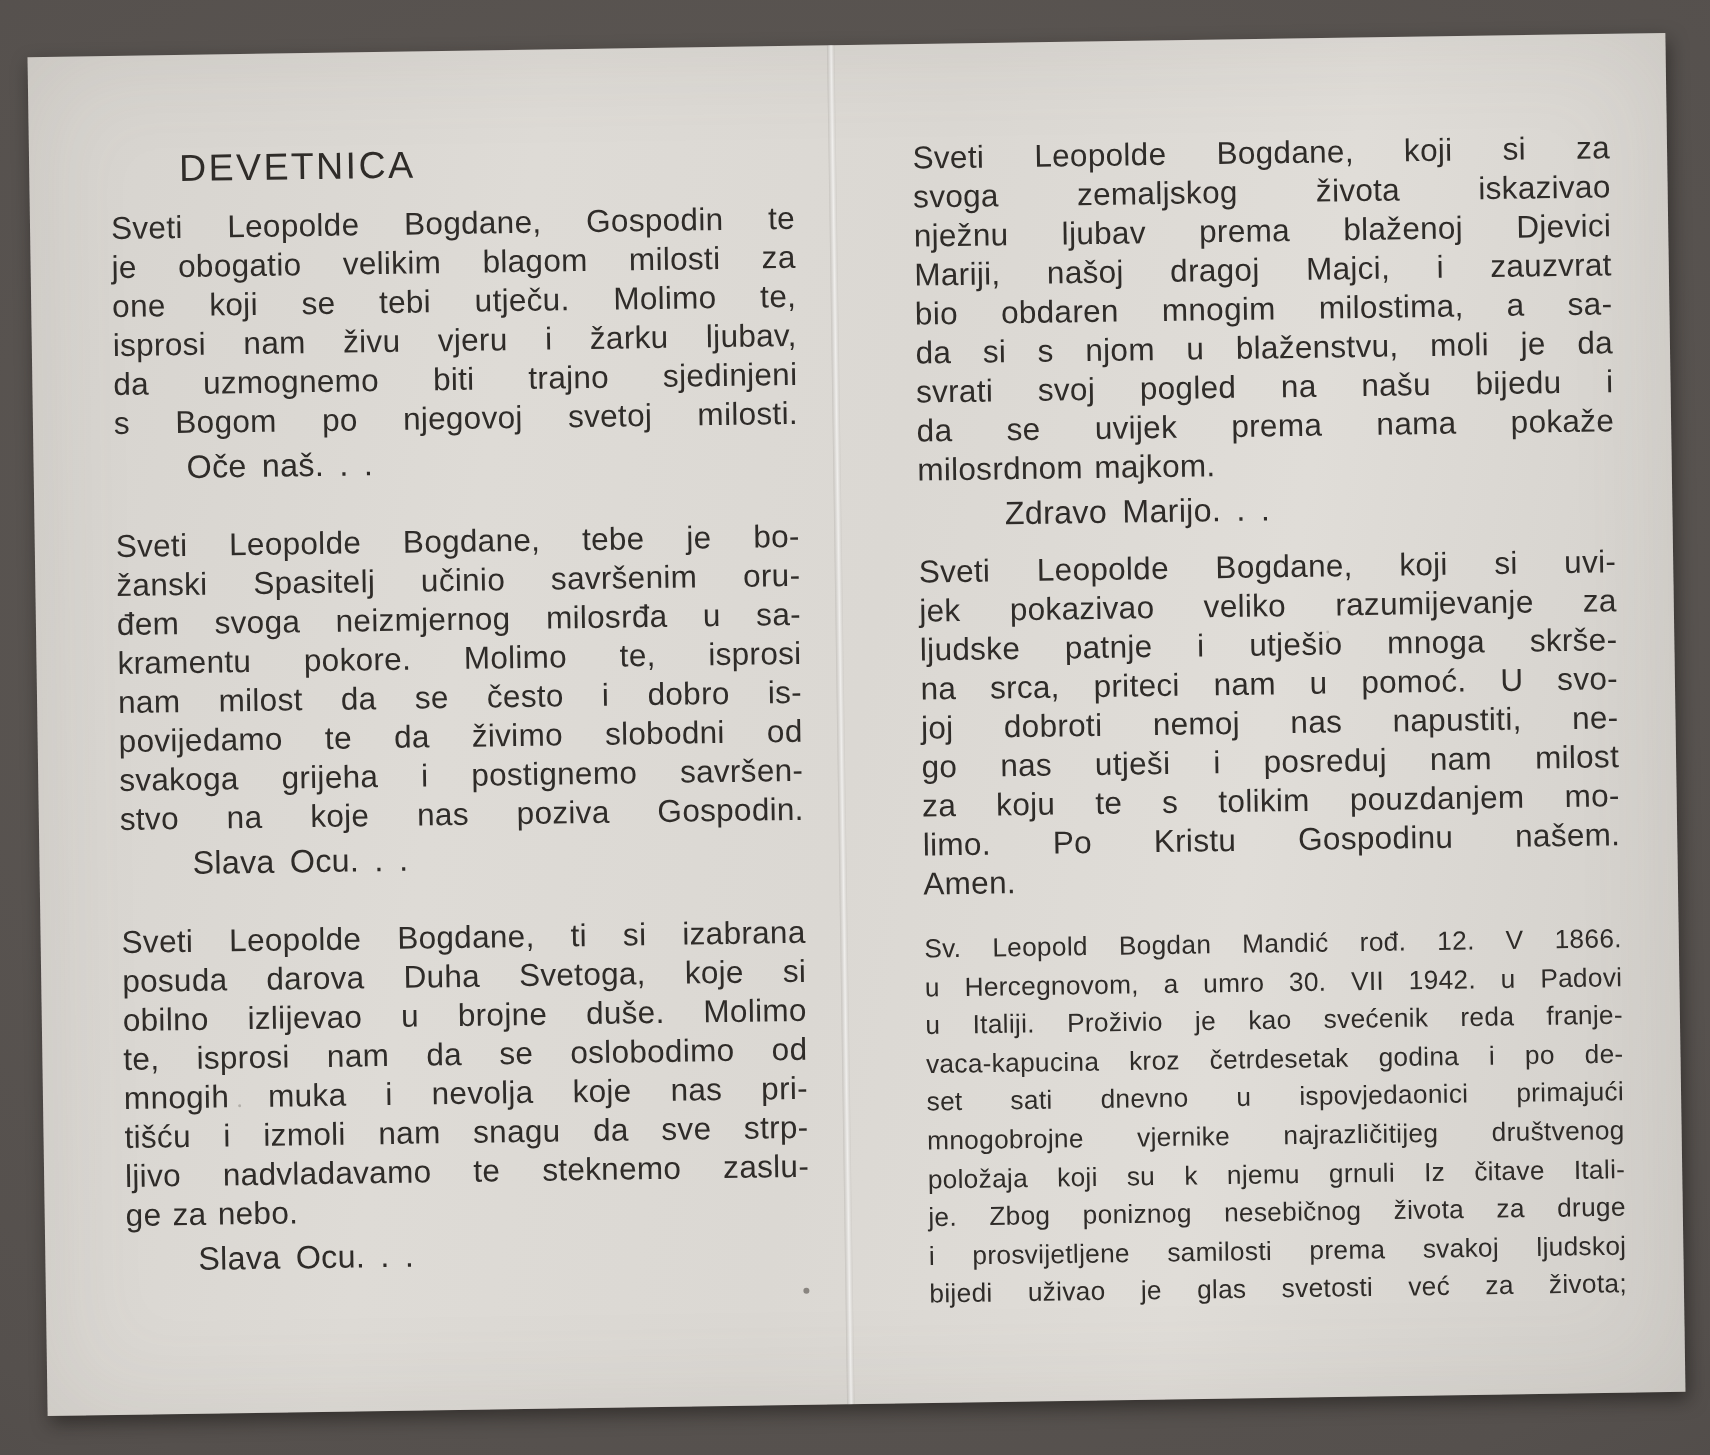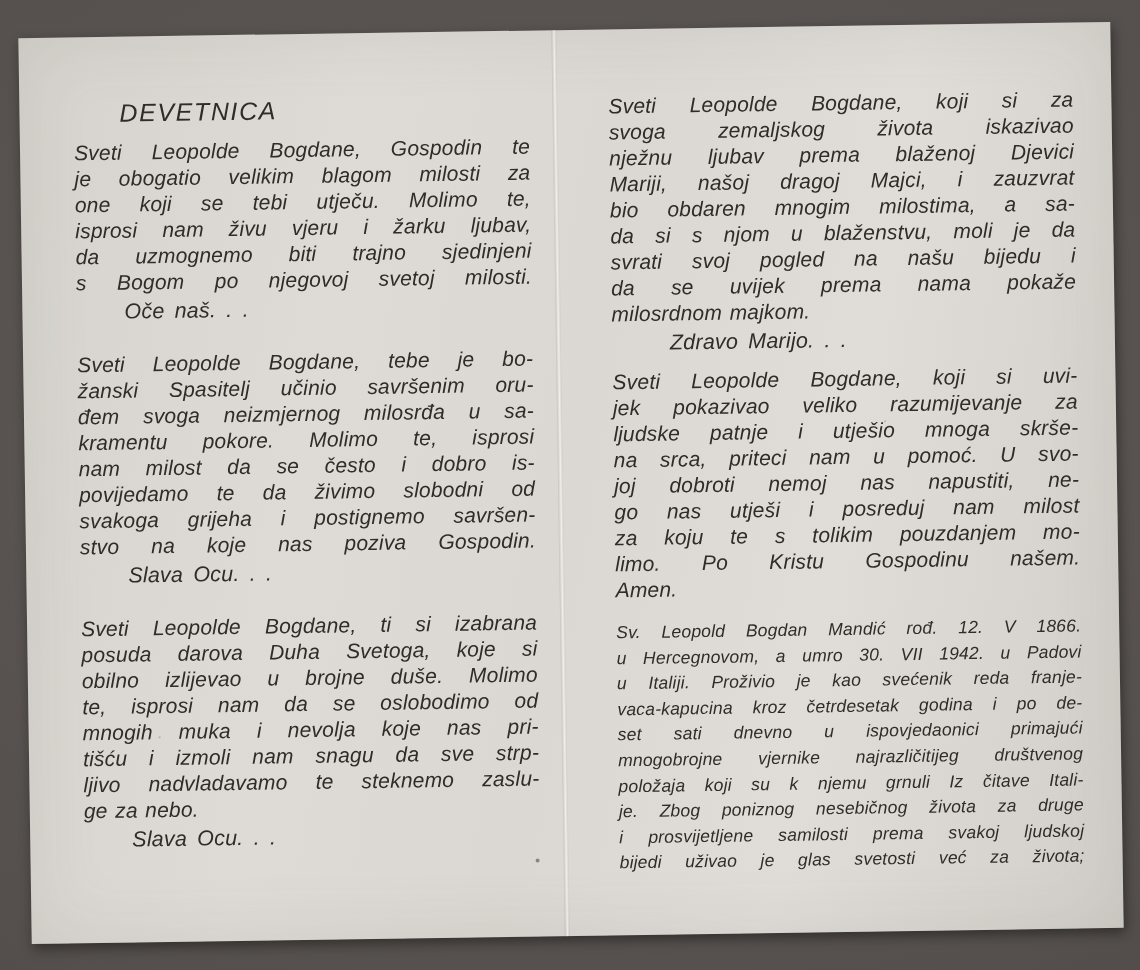--- a/index.html
+++ b/index.html
@@ -8,21 +8,20 @@
     position:relative;
     font-family:"Liberation Sans", sans-serif;
     background:#4e4a47;
   }
   .scene{
     position:absolute; inset:0;
     background: radial-gradient(140% 120% at 48% 42%,
       var(--bg-light,#5e5955) 0%,
       var(--bg-mid,#55504d) 55%,
       var(--bg-dark,#403c3a) 100%);
-    font-style: italic;
   }
   .card{
     position:absolute; left:25px; top:30px; width:1092px; height:906px;
     background: linear-gradient(100deg,
       #d6d3ce 0%, #dedbd6 28%, #dbd8d3 50%, #e0ddd8 72%, #d2cfca 100%);
     transform: rotate(-0.85deg);
     box-shadow: 2px 5px 12px rgba(18,16,14,0.5), inset 0 0 70px rgba(104,96,88,0.12);
   }
   .fold{
     position:absolute; left:533px; top:0; width:5px; height:100%;

